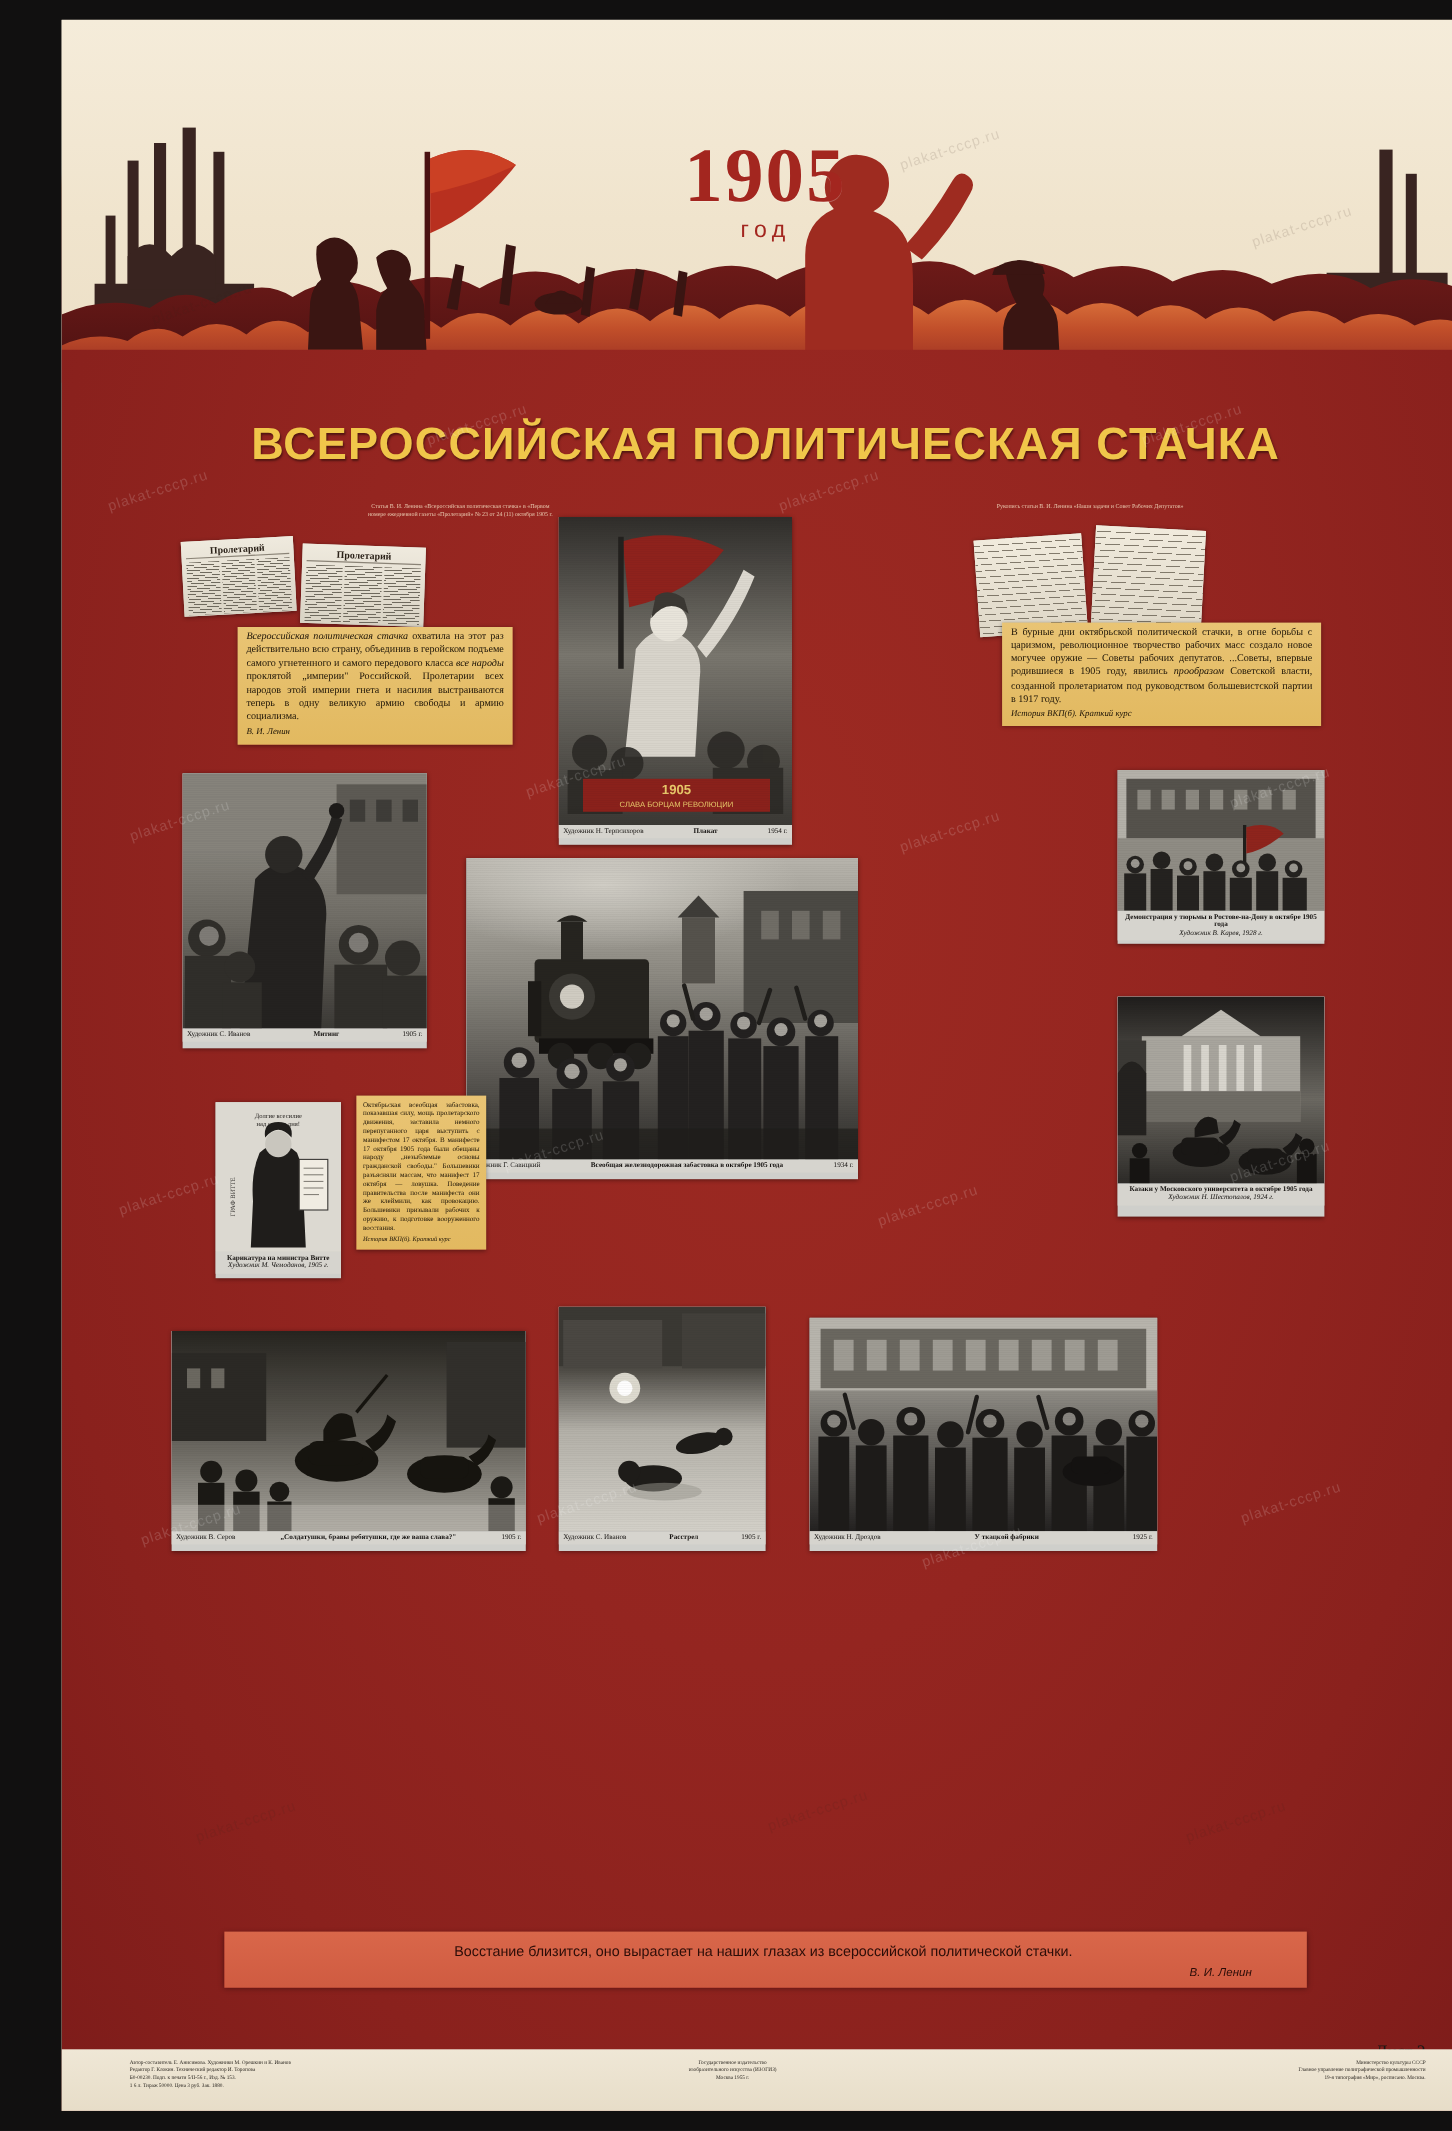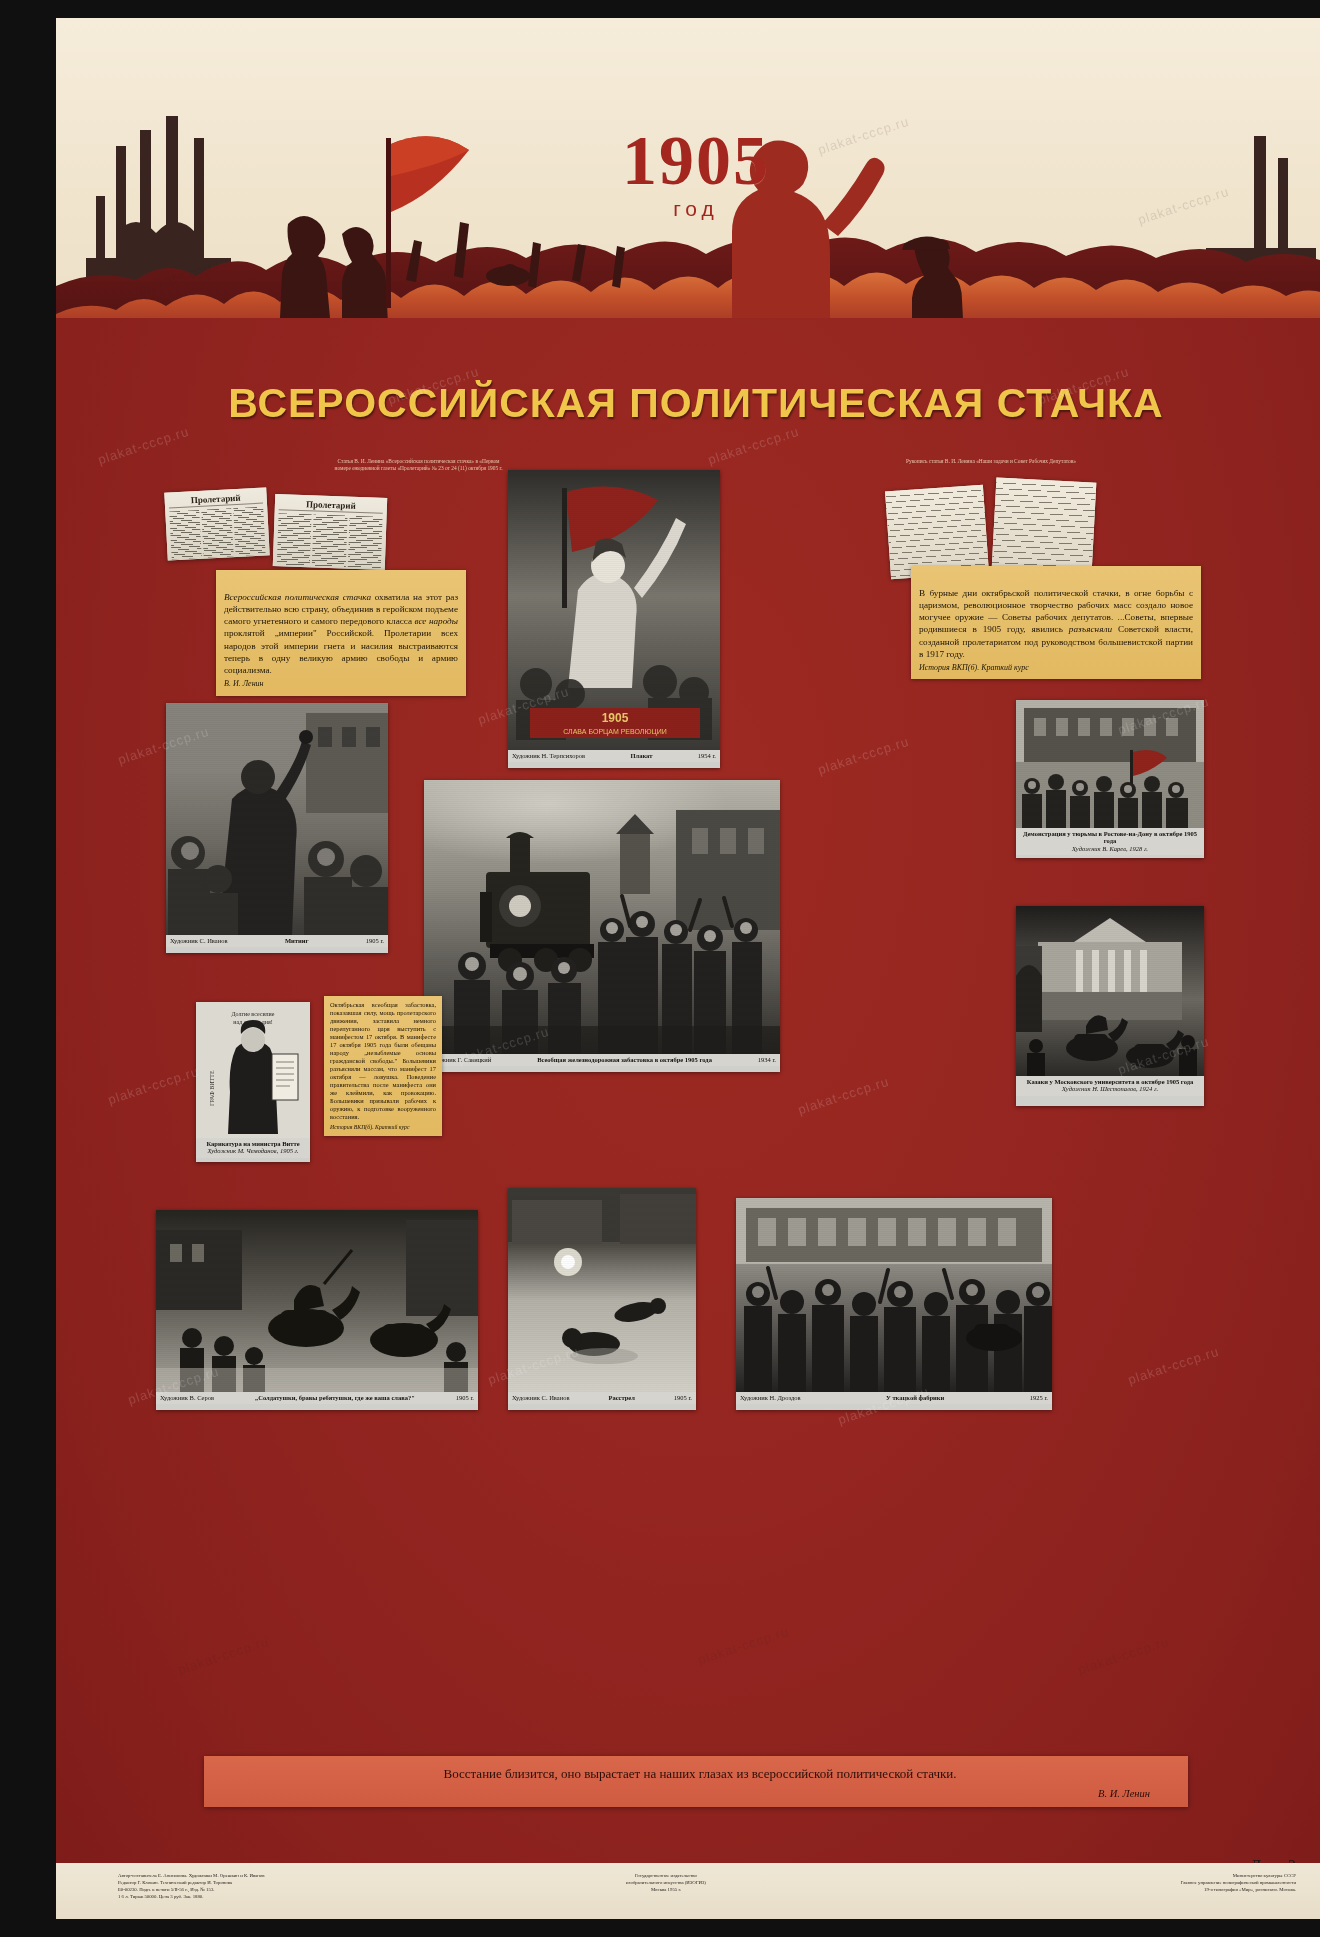--- a/index.html
+++ b/index.html
@@ -136,21 +136,21 @@
 
   
   .quote-box {
     position: absolute;
     box-sizing: border-box;
     background: linear-gradient(180deg, #e9c474 0%, #e2b960 100%);
     color: #1d1407;
     font-family: "Liberation Serif", serif;
     font-size: 9.2px;
     line-height: 1.32;
-    padding: 21px 8px 6px 8px;
+    padding: 2px 8px 6px 8px;
     text-align: justify;
     box-shadow: 0 1px 4px rgba(0,0,0,0.4);
   }
   .quote-box .attrib {
     display: block;
     text-align: left;
     font-style: italic;
     font-size: 8px;
     margin-top: 3px;
   }
@@ -166,24 +166,24 @@
     text-align: center;
     opacity: 0.85;
   }
 
   
   #bottom-banner {
     position: absolute;
     box-sizing: border-box;
     background: linear-gradient(180deg, #d9674a 0%, #cf5b41 100%);
     color: #2b0d08;
-    font-family: Liberation Serif, serif;
+    font-family: Liberation Sans, sans-serif;
     font-size: 13px;
     text-align: center;
-    padding: 10px 8px 8px 16px;
+    padding: 10px 20px 8px 16px;
     box-shadow: 0 1px 5px rgba(0,0,0,0.4);
   }
   #bottom-banner .attrib {
     display: block;
     text-align: right;
     font-style: italic;
     font-size: 10.5px;
     margin-top: 6px;
     padding-right: 30px;
   }
@@ -367,21 +367,21 @@
           <div class="ph" style="padding:7px 8px;box-sizing:border-box;background:repeating-linear-gradient(180deg,transparent 0,transparent 5px,#5e5648 5px,#5e5648 5.7px);opacity:0.75;"></div>
         </div>
       </div>
 
       <div class="quote-box" style="left:160px;top:252px;width:250px;">
         <span><i>Всероссийская политическая стачка</i> охватила на этот раз действительно всю страну, объединив в геройском подъеме самого угнетенного и самого передового класса <i>все народы</i> проклятой „империи" Российской. Пролетарии всех народов этой империи гнета и насилия выстраиваются теперь в одну великую армию свободы и армию социализма.</span>
         <span class="attrib">В. И. Ленин</span>
       </div>
 
       <div class="quote-box" style="left:855px;top:248px;width:290px;">
-        <span>В бурные дни октябрьской политической стачки, в огне борьбы с царизмом, революционное творчество рабочих масс создало новое могучее оружие — Советы рабочих депутатов. ...Советы, впервые родившиеся в 1905 году, явились <i>разъясняли</i> Советской власти, созданной пролетариатом под руководством большевистской партии в 1917 году.</span>
+        <span>В бурные дни октябрьской политической стачки, в огне борьбы с царизмом, революционное творчество рабочих масс создало новое могучее оружие — Советы рабочих депутатов. ...Советы, впервые родившиеся в 1905 году, явились <i>прообразом</i> Советской власти, созданной пролетариатом под руководством большевистской партии в 1917 году.</span>
         <span class="attrib">История ВКП(б). Краткий курс</span>
       </div>
 
       <div class="plate" style="left:452px;top:152px;width:212px;height:298px;">
         <div class="pic" style="height:280px;background:linear-gradient(160deg,#4a4844 0%,#6d6a64 35%,#3c3a36 100%);">
           <div class="ph">
             <svg viewBox="0 0 212 280" preserveAspectRatio="none" style="width:100%;height:100%;">
               <defs>
                 <linearGradient id="tpBg" x1="0" y1="0" x2="0" y2="1">
                   <stop offset="0%" stop-color="#2f2d2a"></stop>

